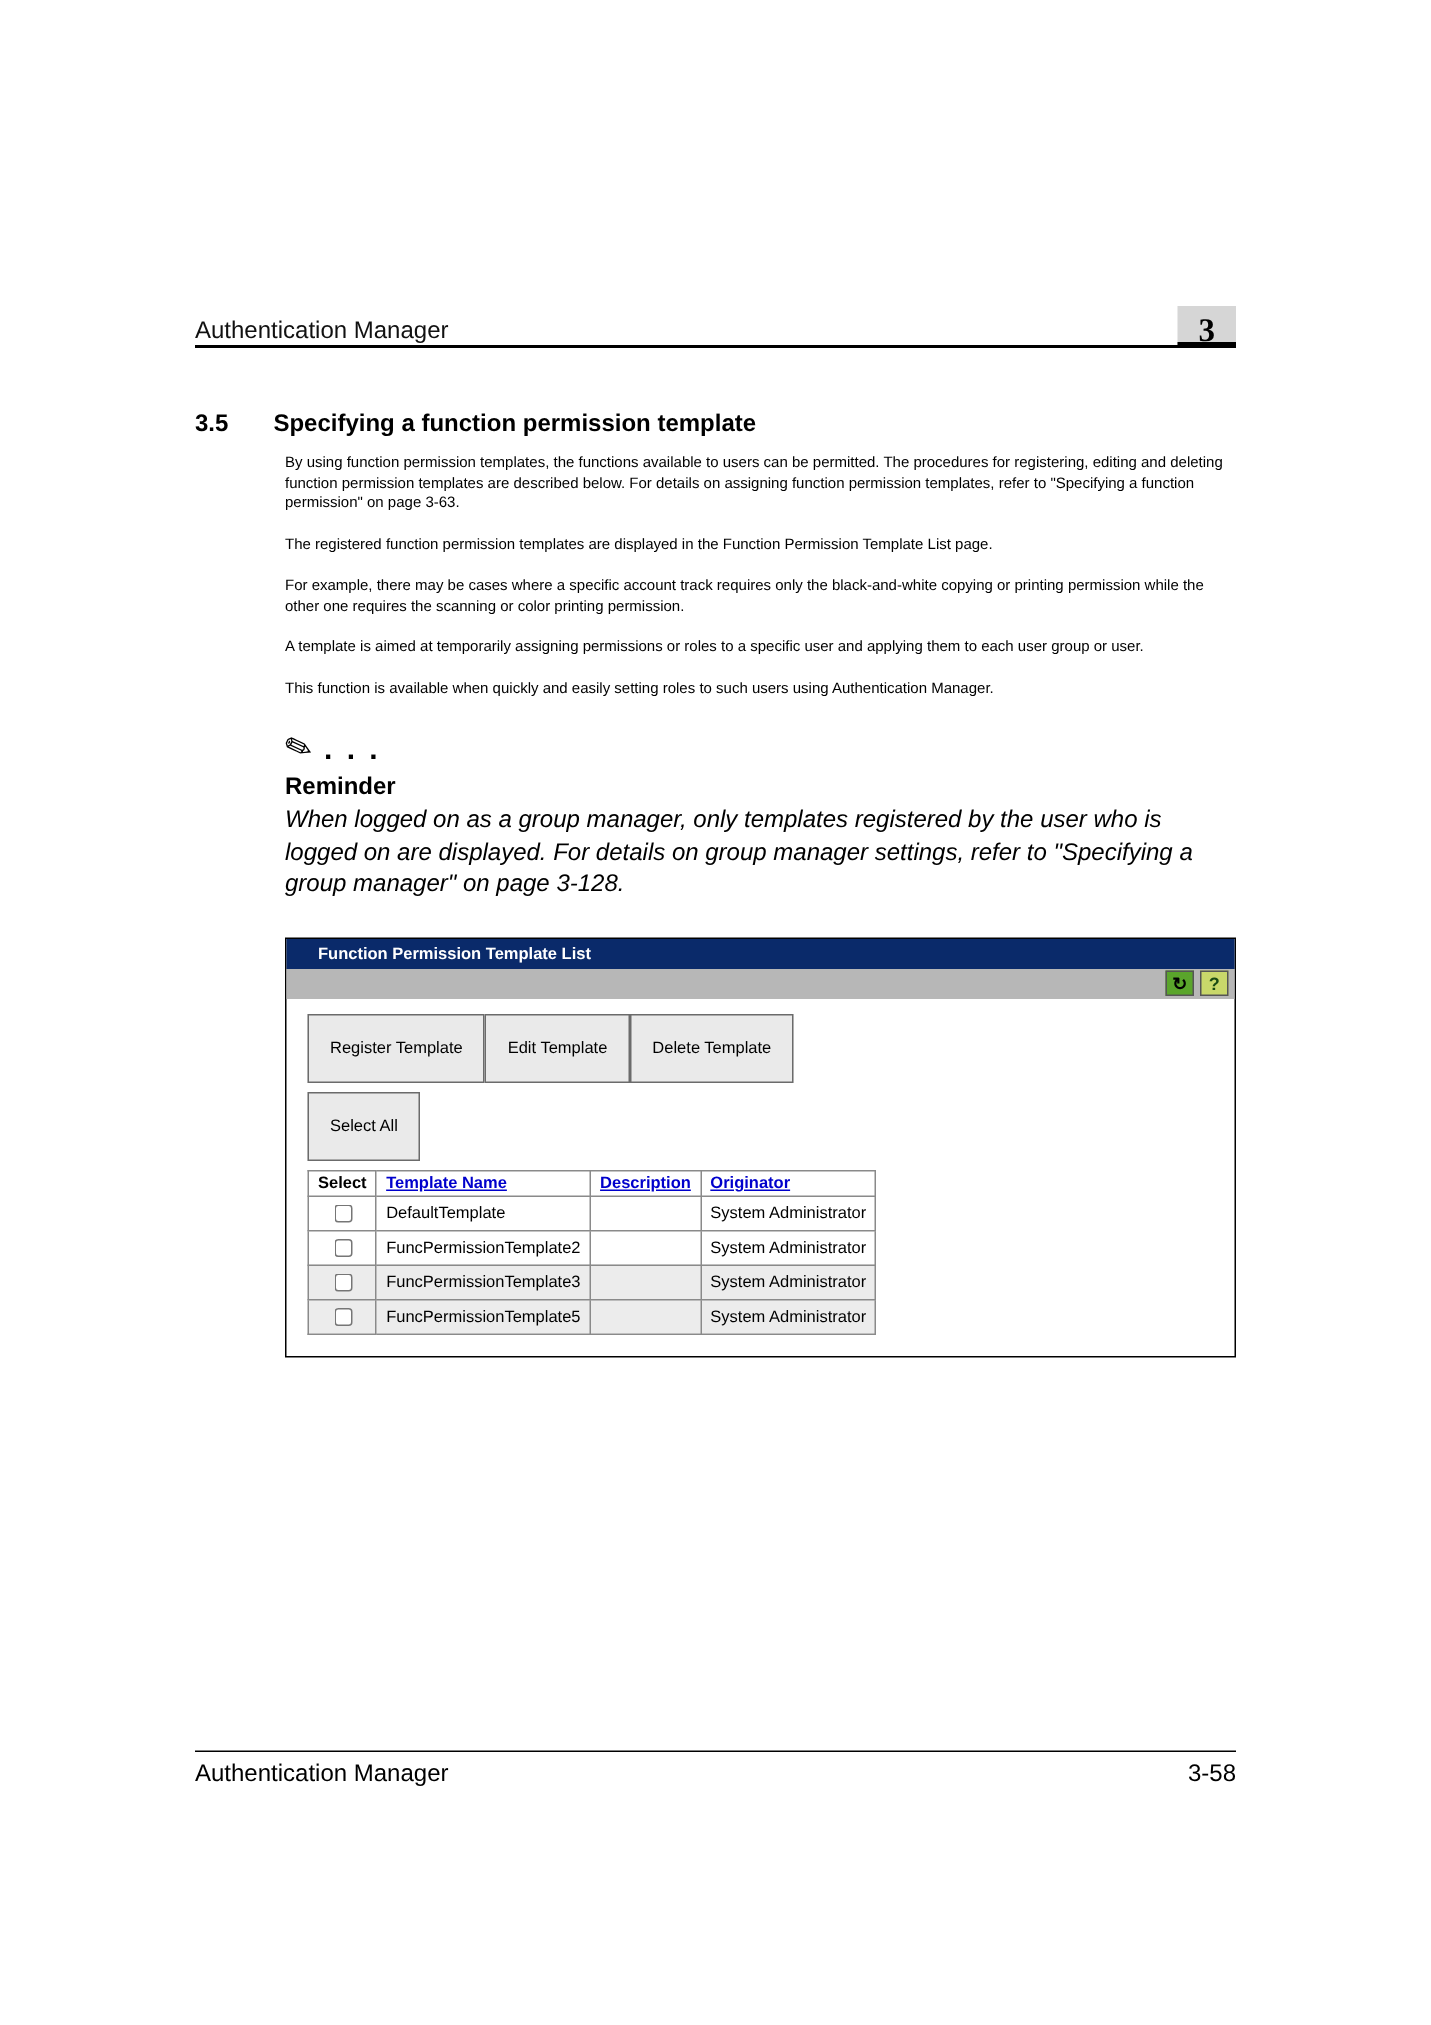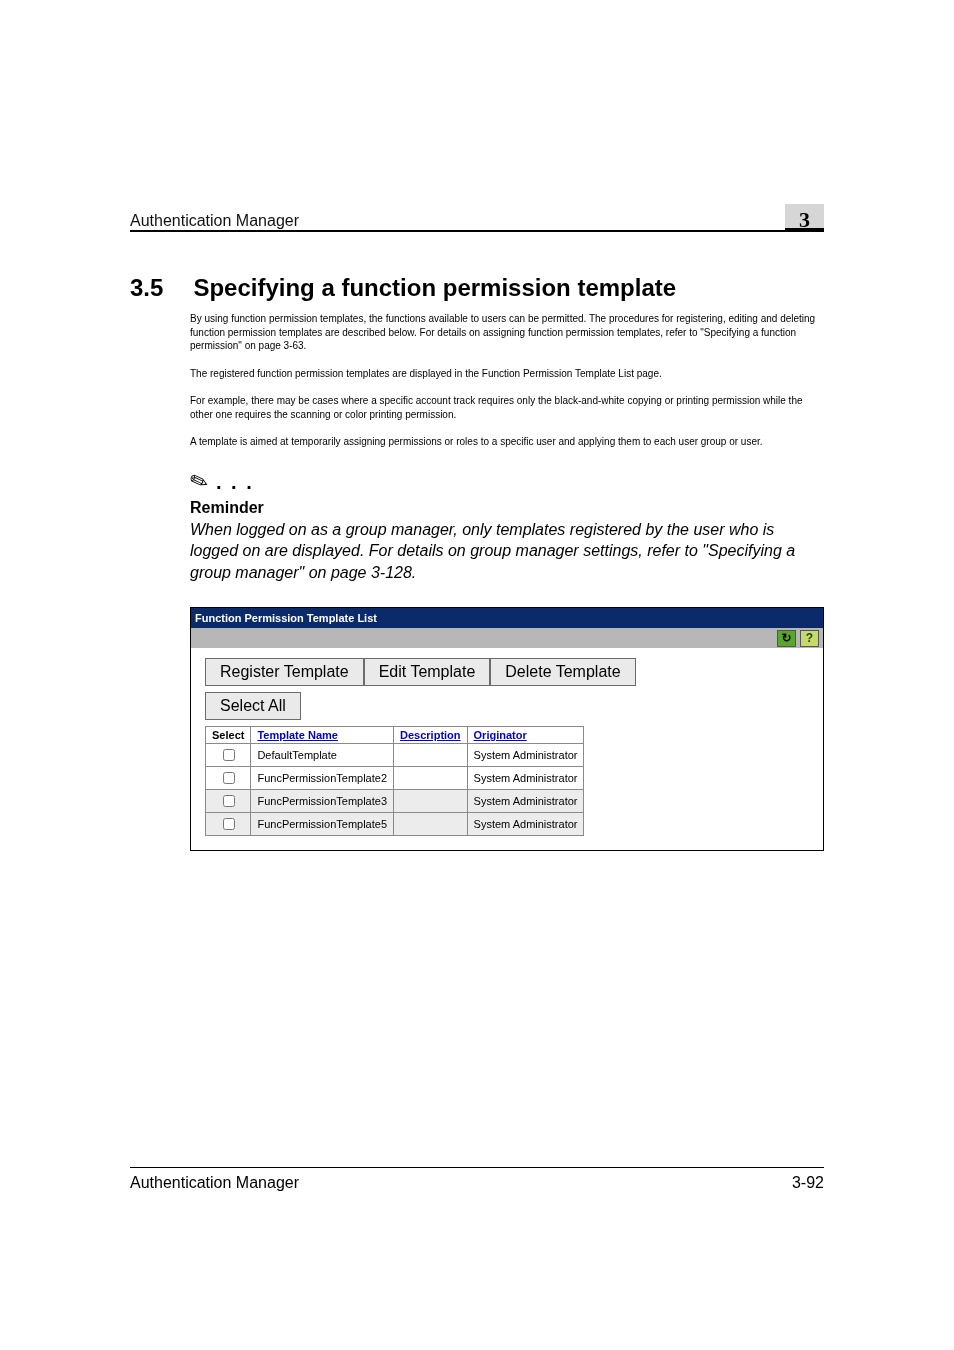--- a/index.html
+++ b/index.html
@@ -63,21 +63,21 @@
     height: 2px;
     background: var(--rule-color);
     margin-top: 0;
   }
   
   .h2row {
     display: flex;
     gap: 30px;
     margin-top: 42px;
     font-weight: bold;
-    font-size: 24px;
+    font-size: 16px;
   }
   .h2row .num { flex: 0 0 auto; }
   .bodycol {
     margin-left: 60px; 
   }
   .para {
     font-size: 10px;
     line-height: 1.35;
     margin-top: 10px;
   }
@@ -108,21 +108,21 @@
   .panel {
     margin-top: 24px;
     border: 1px solid #000;
     background: #fff;
     font-size: 11px;
   }
   .panel .titlebar {
     background: var(--panel-blue);
     color: #fff;
     font-weight: bold;
-    padding: 4px 4px;
+    padding: 4px 21px;
   }
   .panel .subbar {
     background: var(--subbar-gray);
     height: 20px;
     display: flex;
     justify-content: flex-end;
     align-items: center;
     padding: 0 4px;
     gap: 4px;
   }
@@ -143,22 +143,22 @@
     padding: 10px 14px 14px 14px;
   }
   .btnrow, .btnrow2 {
     display: flex;
     gap: 0;
     margin-bottom: 6px;
   }
   .winbtn {
     border: 1px solid #6b6b6b;
     background: #eaeaea;
-    padding: 4px 14px;
-    font-size: 16px;
+    padding: 16px 14px;
+    font-size: 11px;
     cursor: default;
   }
   .metarow {
     display: flex;
     justify-content: space-between;
     align-items: baseline;
     margin-top: 12px;
     margin-bottom: 6px;
   }
   .metarow .left { font-size: 11px; }
@@ -226,20 +226,21 @@
   <div class="h2row">
     <div class="num">3.5</div>
     <div>Specifying a function permission template</div>
   </div>
 
   <div class="bodycol">
     <div class="para first">By using function permission templates, the functions available to users can be permitted. The procedures for registering, editing and deleting function permission templates are described below. For details on assigning function permission templates, refer to "Specifying a function permission" on page 3-63.</div>
     <div class="para">The registered function permission templates are displayed in the Function Permission Template List page.</div>
     <div class="para">For example, there may be cases where a specific account track requires only the black-and-white copying or printing permission while the other one requires the scanning or color printing permission.</div>
     <div class="para">A template is aimed at temporarily assigning permissions or roles to a specific user and applying them to each user group or user.</div>
+    <div class="para">This function is available when quickly and easily setting roles to such users using Authentication Manager.</div>
 
     <div class="noteicon"><span class="pen">✎</span><span style="letter-spacing:2px; font-weight:bold;"> . . .</span></div>
     <div class="reminder-head">Reminder</div>
     <div class="reminder-body">When logged on as a group manager, only templates registered by the user who is logged on are displayed. For details on group manager settings, refer to "Specifying a group manager" on page 3-128.</div>
 
     <div class="panel">
       <div class="titlebar">Function Permission Template List</div>
       <div class="subbar">
         <div class="iconbtn refresh">↻</div>
         <div class="iconbtn help">?</div>
@@ -292,17 +293,17 @@
           </tbody>
         </table>
       </div>
     </div>
   </div>
 
   <div class="footer">
     <div class="rule-bot"></div>
     <div class="footrow">
       <div>Authentication Manager</div>
-      <div>3-92</div>
+      <div>3-58</div>
     </div>
   </div>
 
 </div>
 
 </body></html>

